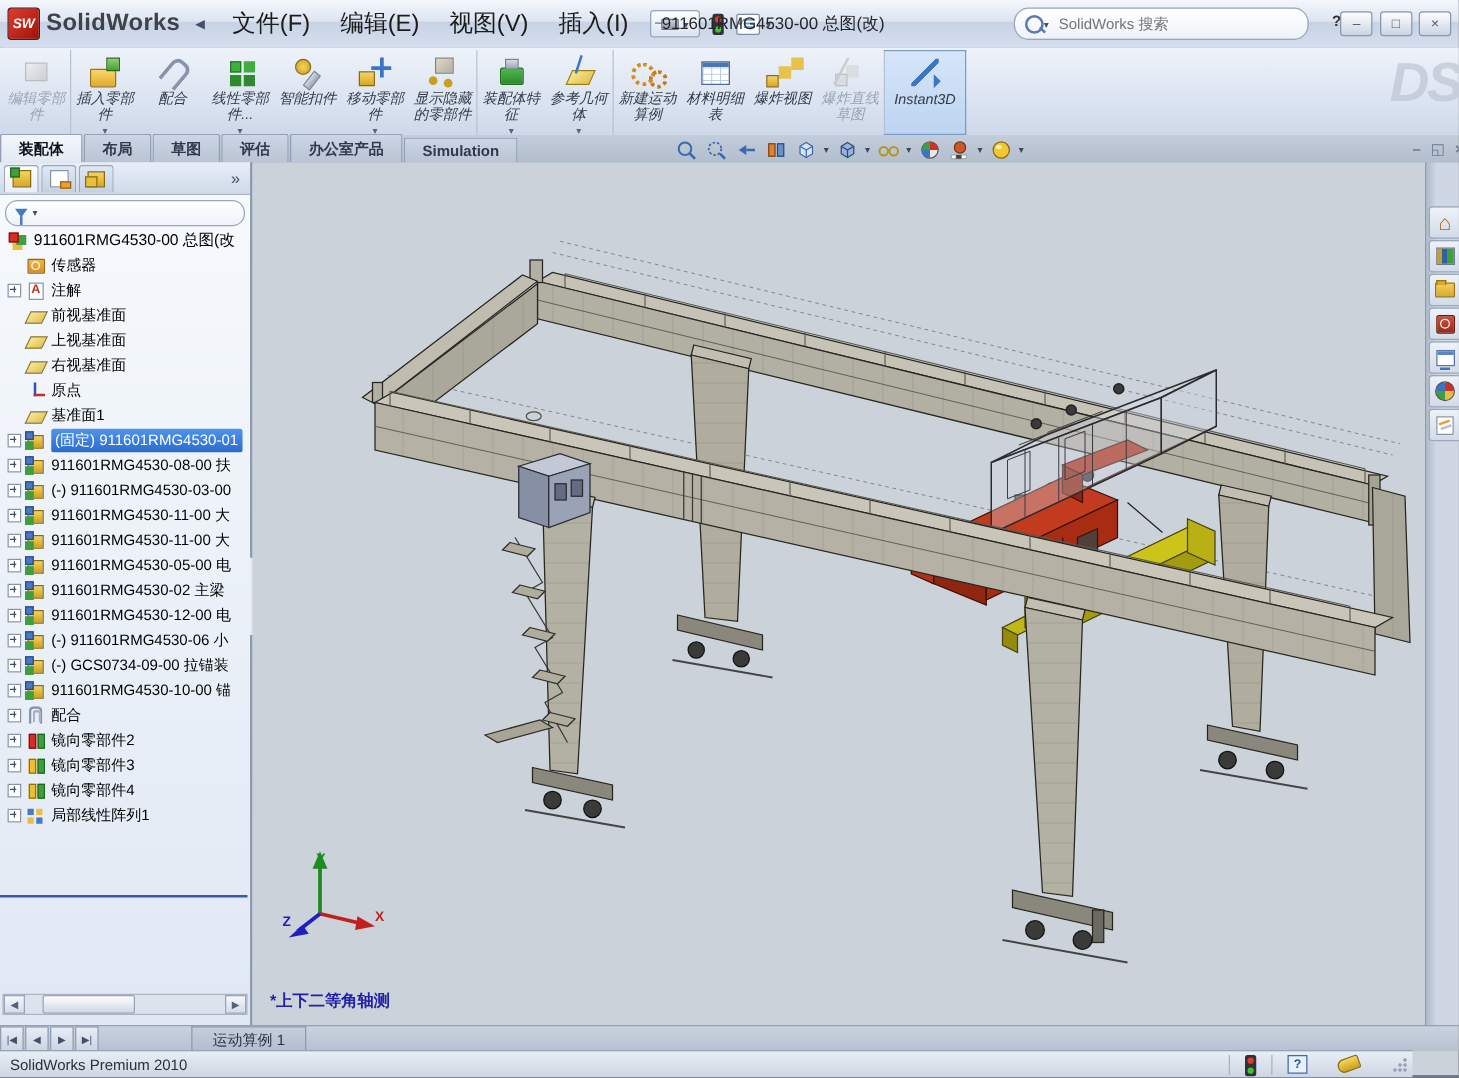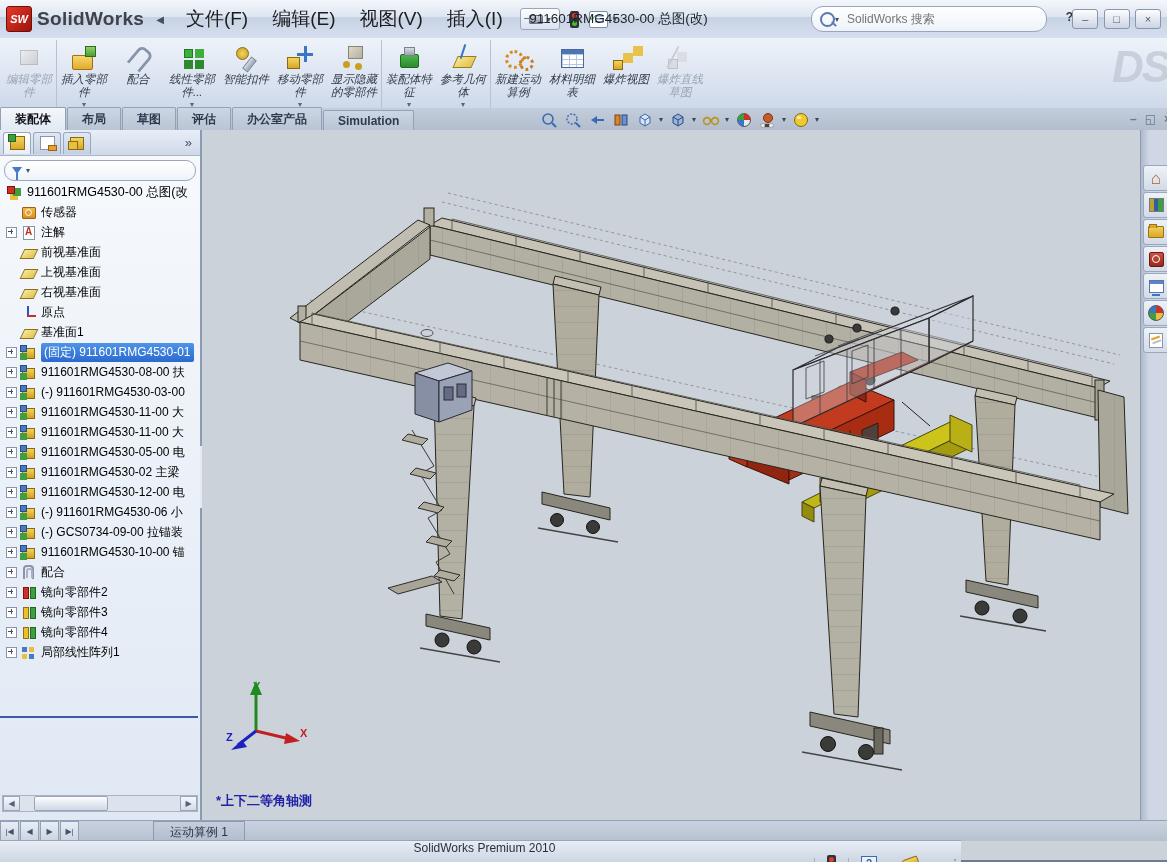--- a/index.html
+++ b/index.html
@@ -169,21 +169,21 @@
   .tp-appear{width:14px;height:14px;border-radius:50%;border:1px solid #555;
     background:conic-gradient(#d03028 0 25%,#e8c040 0 50%,#3f9e3f 0 75%,#3b76c4 0);}
   .tp-props{width:12px;height:13px;background:#fff;border:1px solid #8896a8;position:relative;}
   .tp-props::after{content:"";position:absolute;left:1px;top:3px;width:9px;height:2px;background:#e8a030;transform:rotate(-20deg);box-shadow:0 4px 0 #b8c2d0;}
   
   #modeltabs{left:0;top:820px;width:1167px;height:20px;background:linear-gradient(#c9d2df,#b6c1d0);border-top:1px solid #93a1ba;display:flex;align-items:stretch;}
   .navbtn{width:17px;border:1px solid #93a0b6;background:linear-gradient(#e8edf4,#ccd5e2);color:#44506a;font-size:8px;display:flex;align-items:center;justify-content:center;margin-right:1px;}
   .mtab{padding:2px 16px 0;font-size:12px;color:#2b3446;border:1px solid #8c99af;border-bottom:none;background:linear-gradient(#c4cedc,#b2bdcd);margin-right:1px;}
   .mtab.act{background:linear-gradient(#eef2f7,#dbe3ee);font-weight:bold;margin-top:44px;}
   
-  #statusbar{left:0;top:840px;width:961px;height:22px;background:linear-gradient(#e9eef5,#cbd4e2);border-top:1px solid #98a5bb;display:flex;align-items:center;font-size:12px;color:#28303e;flex-direction:column;}
+  #statusbar{left:0;top:840px;width:1130px;height:22px;background:linear-gradient(#e9eef5,#cbd4e2);border-top:1px solid #98a5bb;display:flex;align-items:center;font-size:12px;color:#28303e;}
   #status-left{margin-left:8px;}
   #status-right{margin-left:auto;display:flex;align-items:center;height:100%;}
   .stat-item{padding:0 12px;border-left:1px solid #a8b2c2;height:70%;display:flex;align-items:center;}
   .tag{width:16px;height:9px;background:linear-gradient(#f2d65c,#cf9f1e);border:1px solid #8a6a10;border-radius:5px 2px 2px 5px;transform:rotate(-20deg);}
   .helpbox{width:14px;height:13px;background:#e8f0fa;border:1px solid #3b6ab0;color:#2a56a0;font-weight:bold;font-size:10px;display:flex;align-items:center;justify-content:center;}
   .grip{width:12px;height:12px;margin:0 4px 0 14px;background:
     radial-gradient(circle at 2px 10px,#9aa4b4 1.2px,transparent 1.5px),
     radial-gradient(circle at 6px 10px,#9aa4b4 1.2px,transparent 1.5px),
     radial-gradient(circle at 10px 10px,#9aa4b4 1.2px,transparent 1.5px),
     radial-gradient(circle at 6px 6px,#9aa4b4 1.2px,transparent 1.5px),
@@ -305,20 +305,25 @@
         <div class="rblabel">爆炸视图</div>
         <div class="rbdrop">▾</div>
       </div>
 
       <div class="rb dis">
         <div class="ic ic-explode-lines"></div>
         <div class="rblabel">爆炸直线草图</div>
         <div class="rbdrop">▾</div>
       </div>
 
+      <div class="rb act">
+        <div class="ic ic-instant3d"></div>
+        <div class="rblabel">Instant3D</div>
+        <div class="rbdrop">▾</div>
+      </div>
     </div>
   <div id="watermark">DS</div>
 
   <div id="tabrow" class="abs">
 
   <div class="cmdtab act">装配体</div>
       <div class="cmdtab">布局</div>
       <div class="cmdtab">草图</div>
       <div class="cmdtab">评估</div>
       <div class="cmdtab">办公室产品</div>

